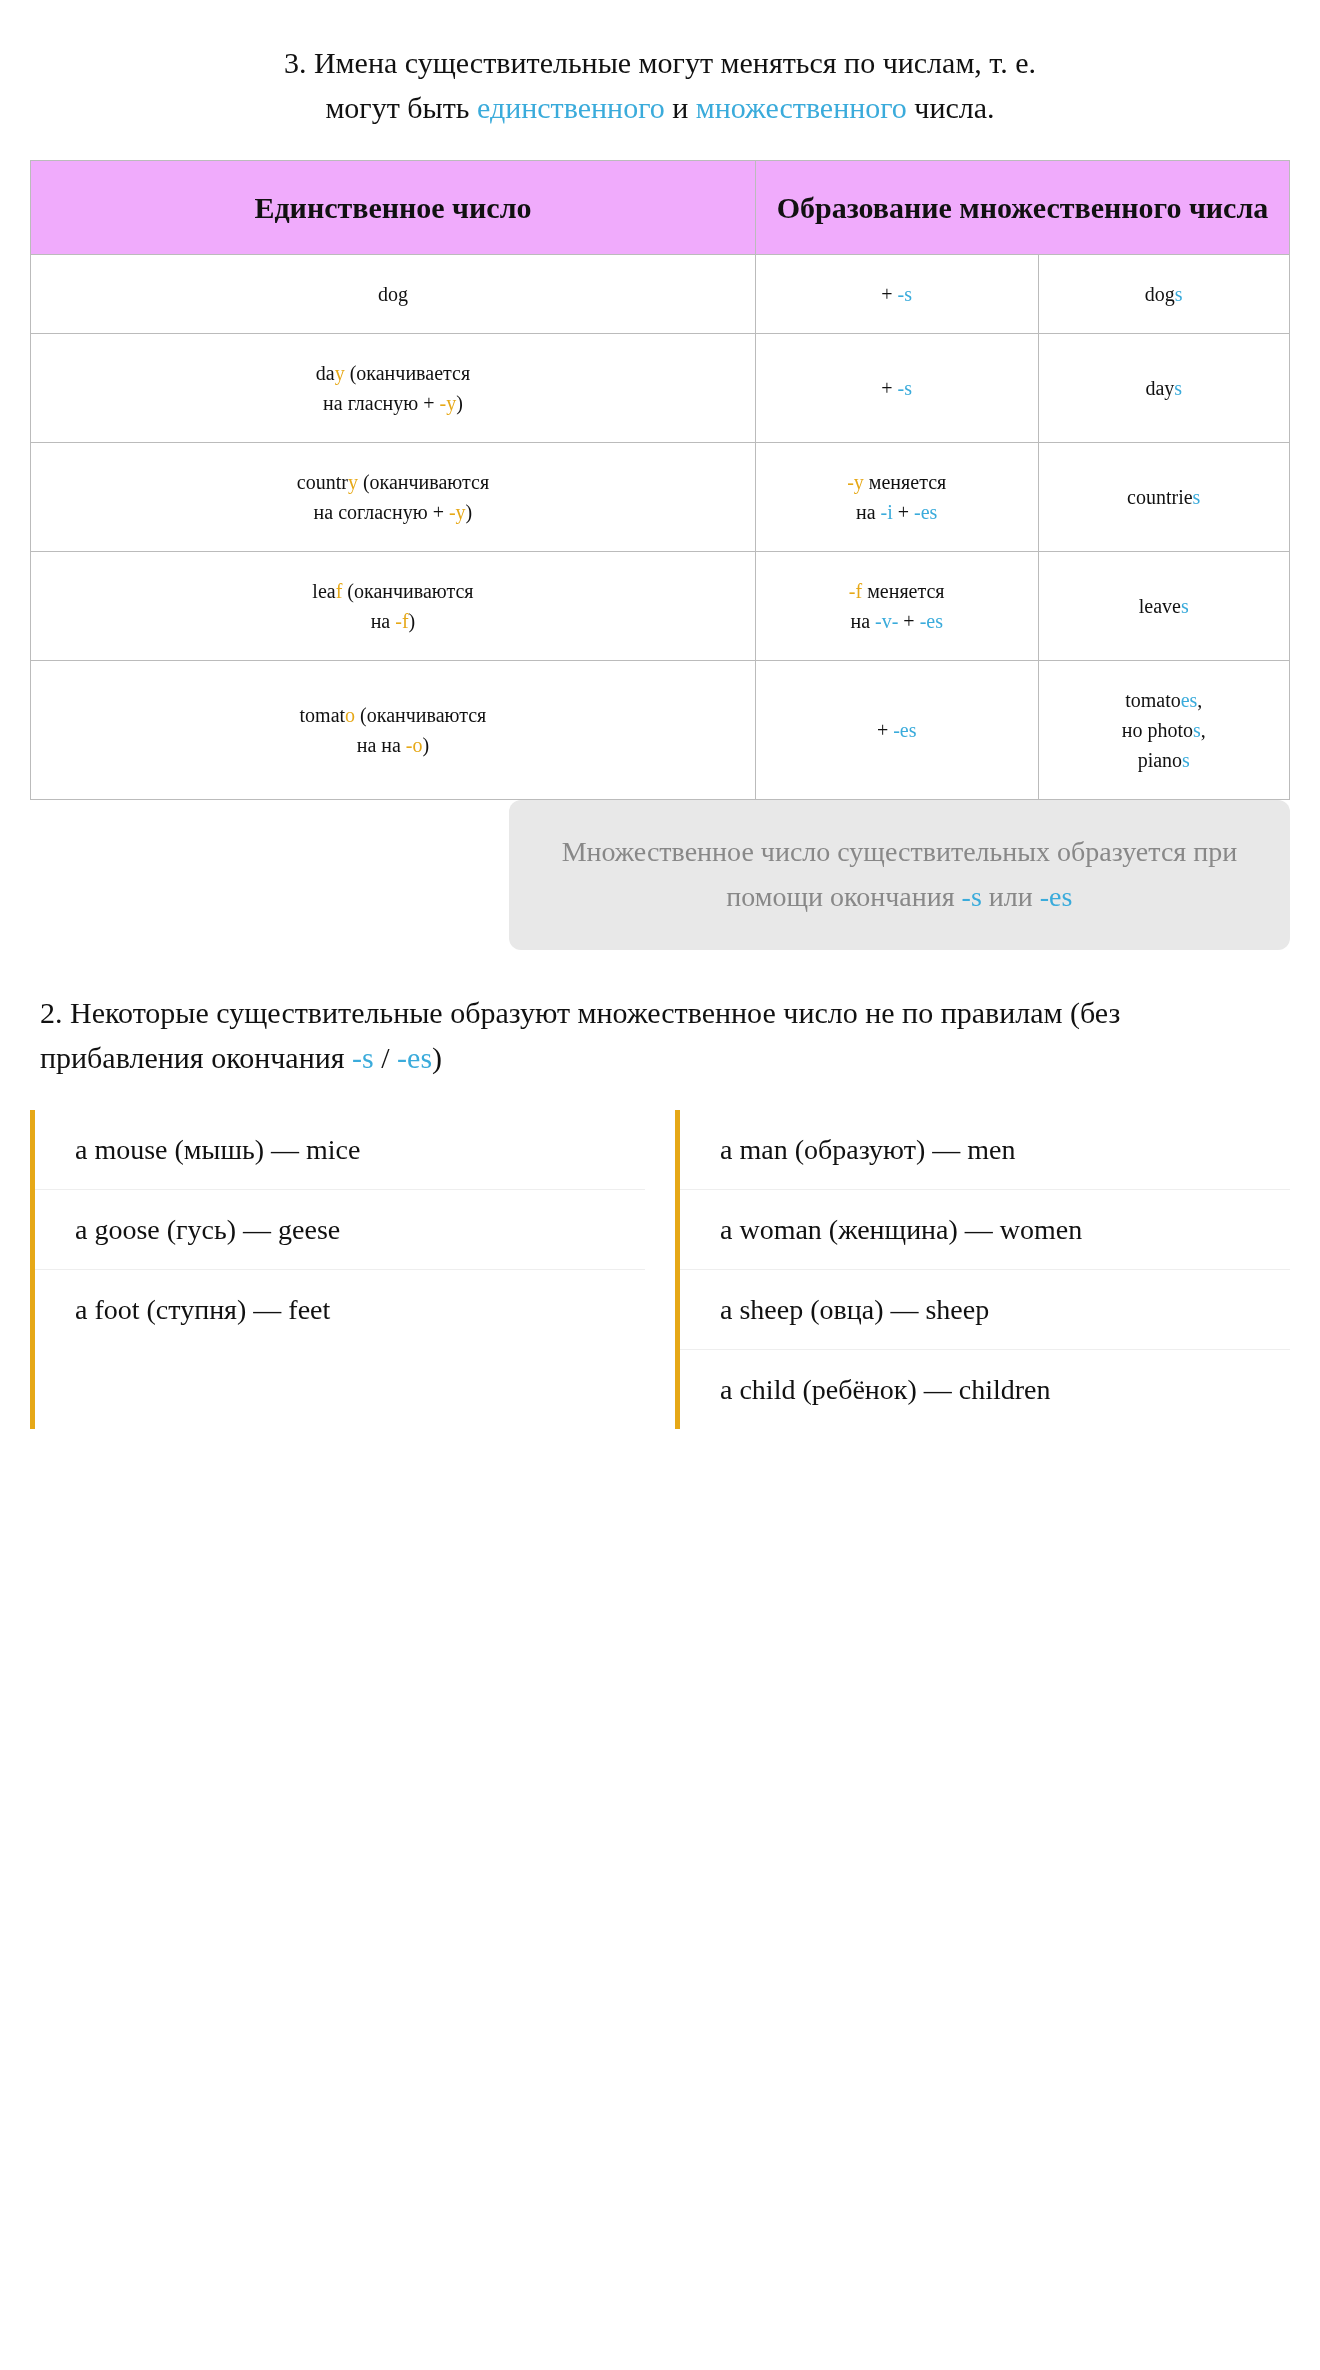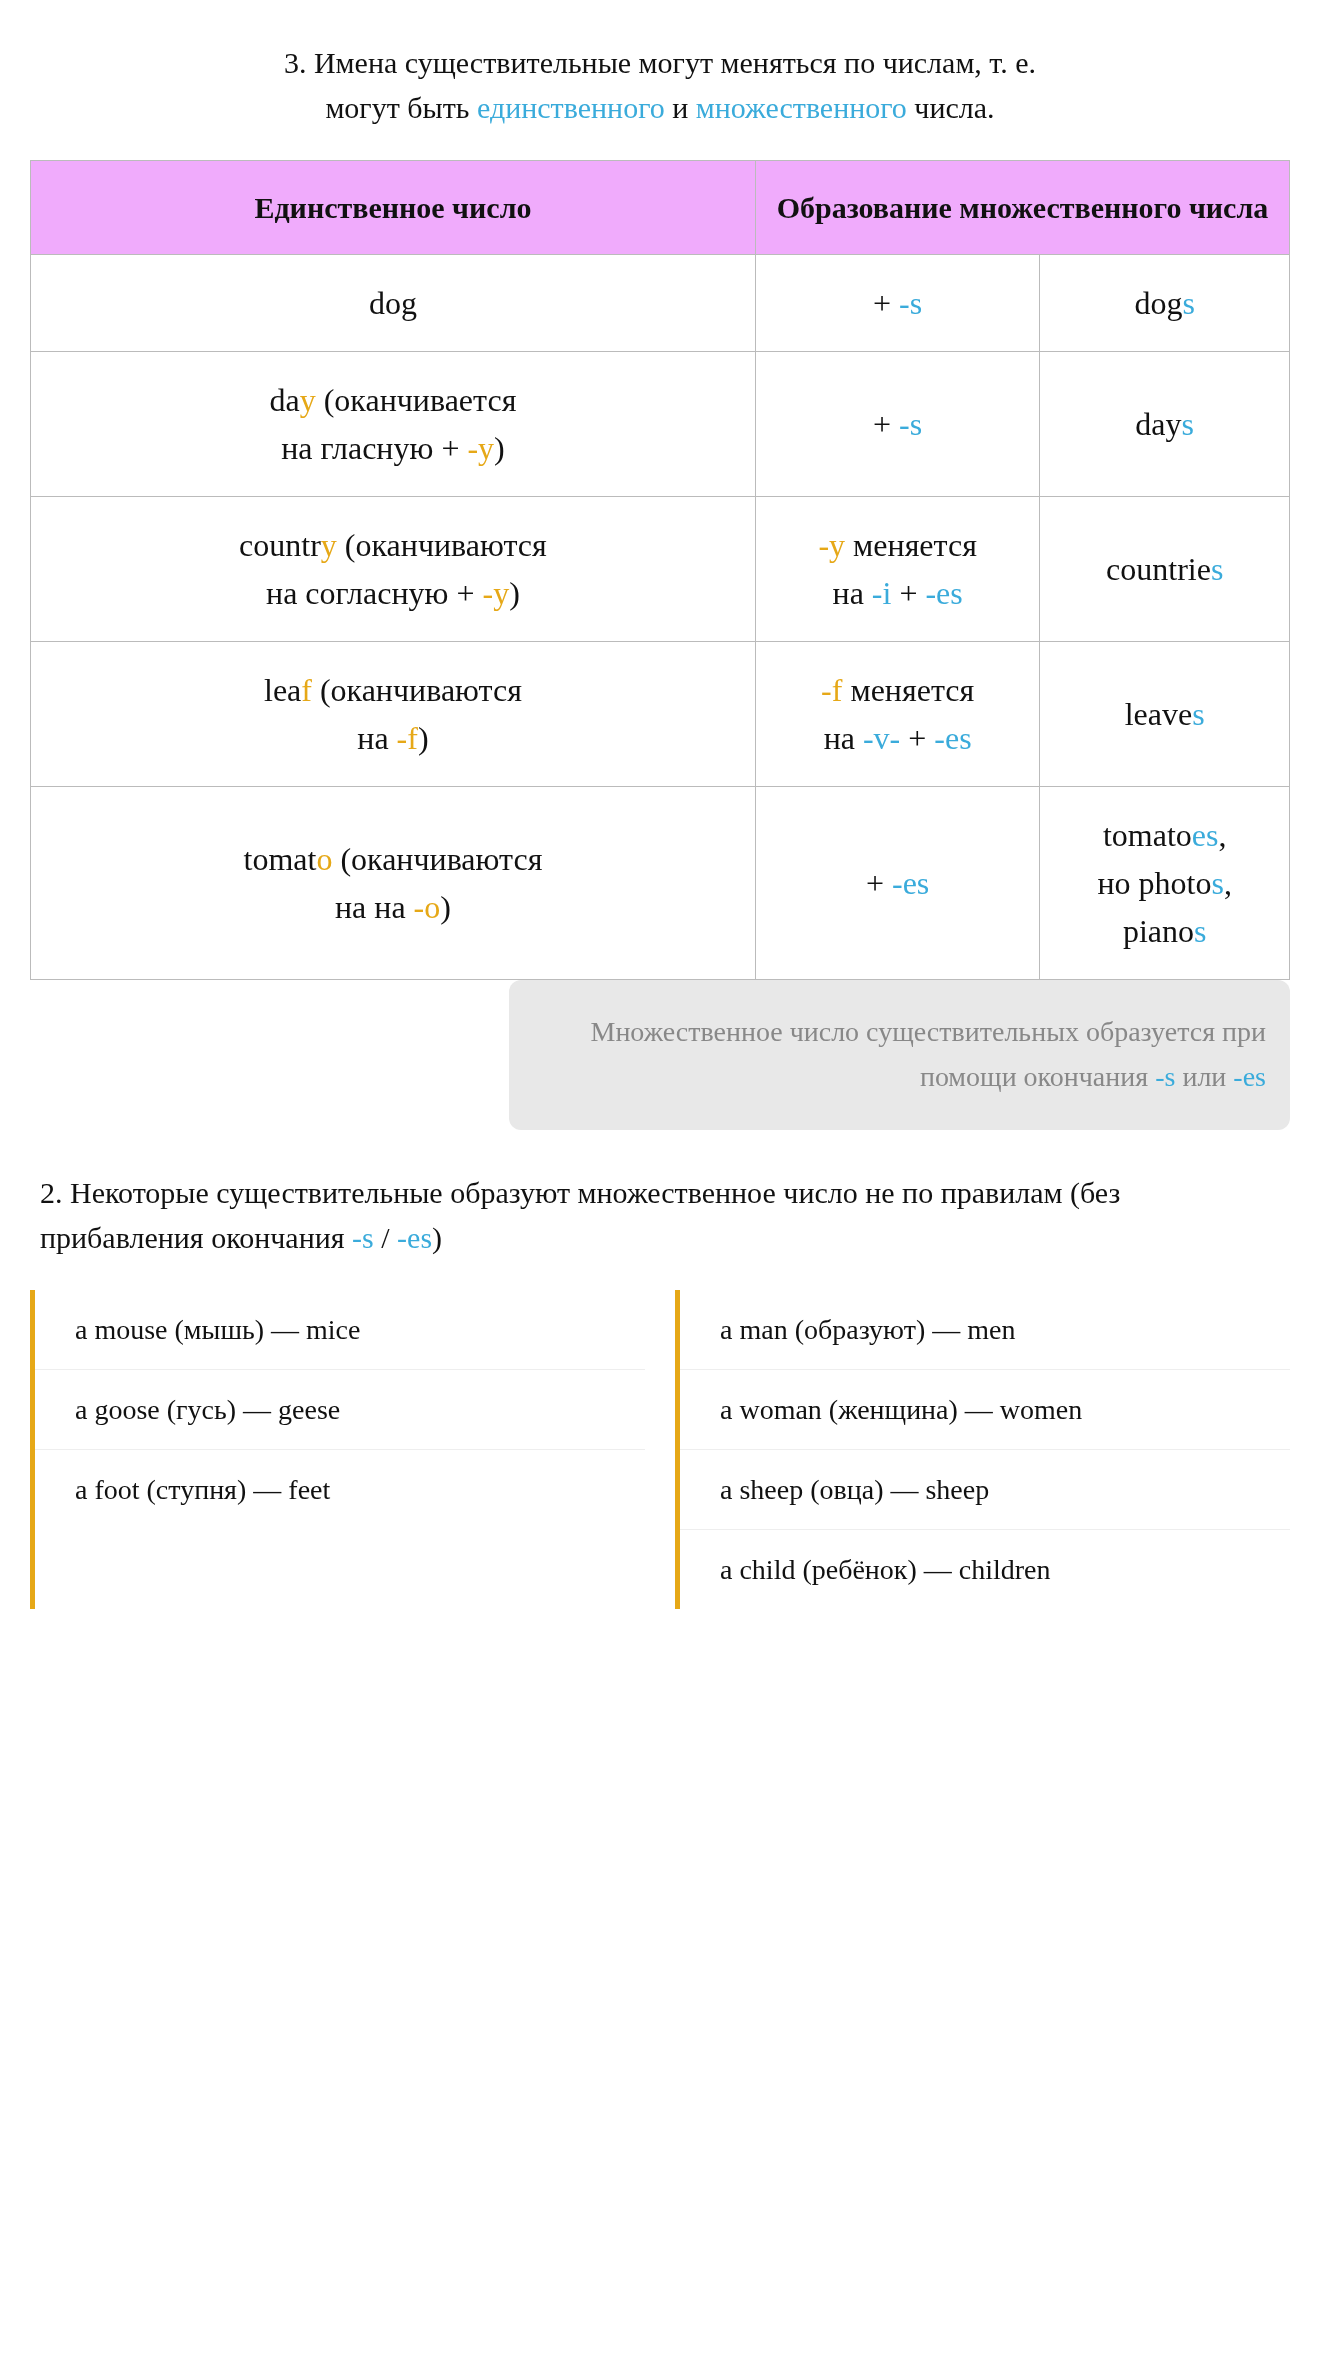--- a/index.html
+++ b/index.html
@@ -34,30 +34,30 @@
       text-align: center;
       vertical-align: middle;
       line-height: 1.5;
     }
     .main-table thead th {
       font-weight: bold;
       font-size: 30px;
       background: #f0abfc;
     }
     .main-table td {
-      font-size: 32px;
+      font-size: 20px;
     }
     .col-singular { width: 38%; }
     .col-formation { width: 28%; }
 
     .summary-box {
       background: #e8e8e8;
       border-radius: 12px;
       padding: 30px 24px;
-      text-align: right;
+      text-align: center;
       font-size: 28px;
       color: #888;
       line-height: 1.6;
       margin-left: 38%;
       margin-top: 0;
       margin-bottom: 40px;
     }
 
     .section2-title {
       font-size: 30px;

